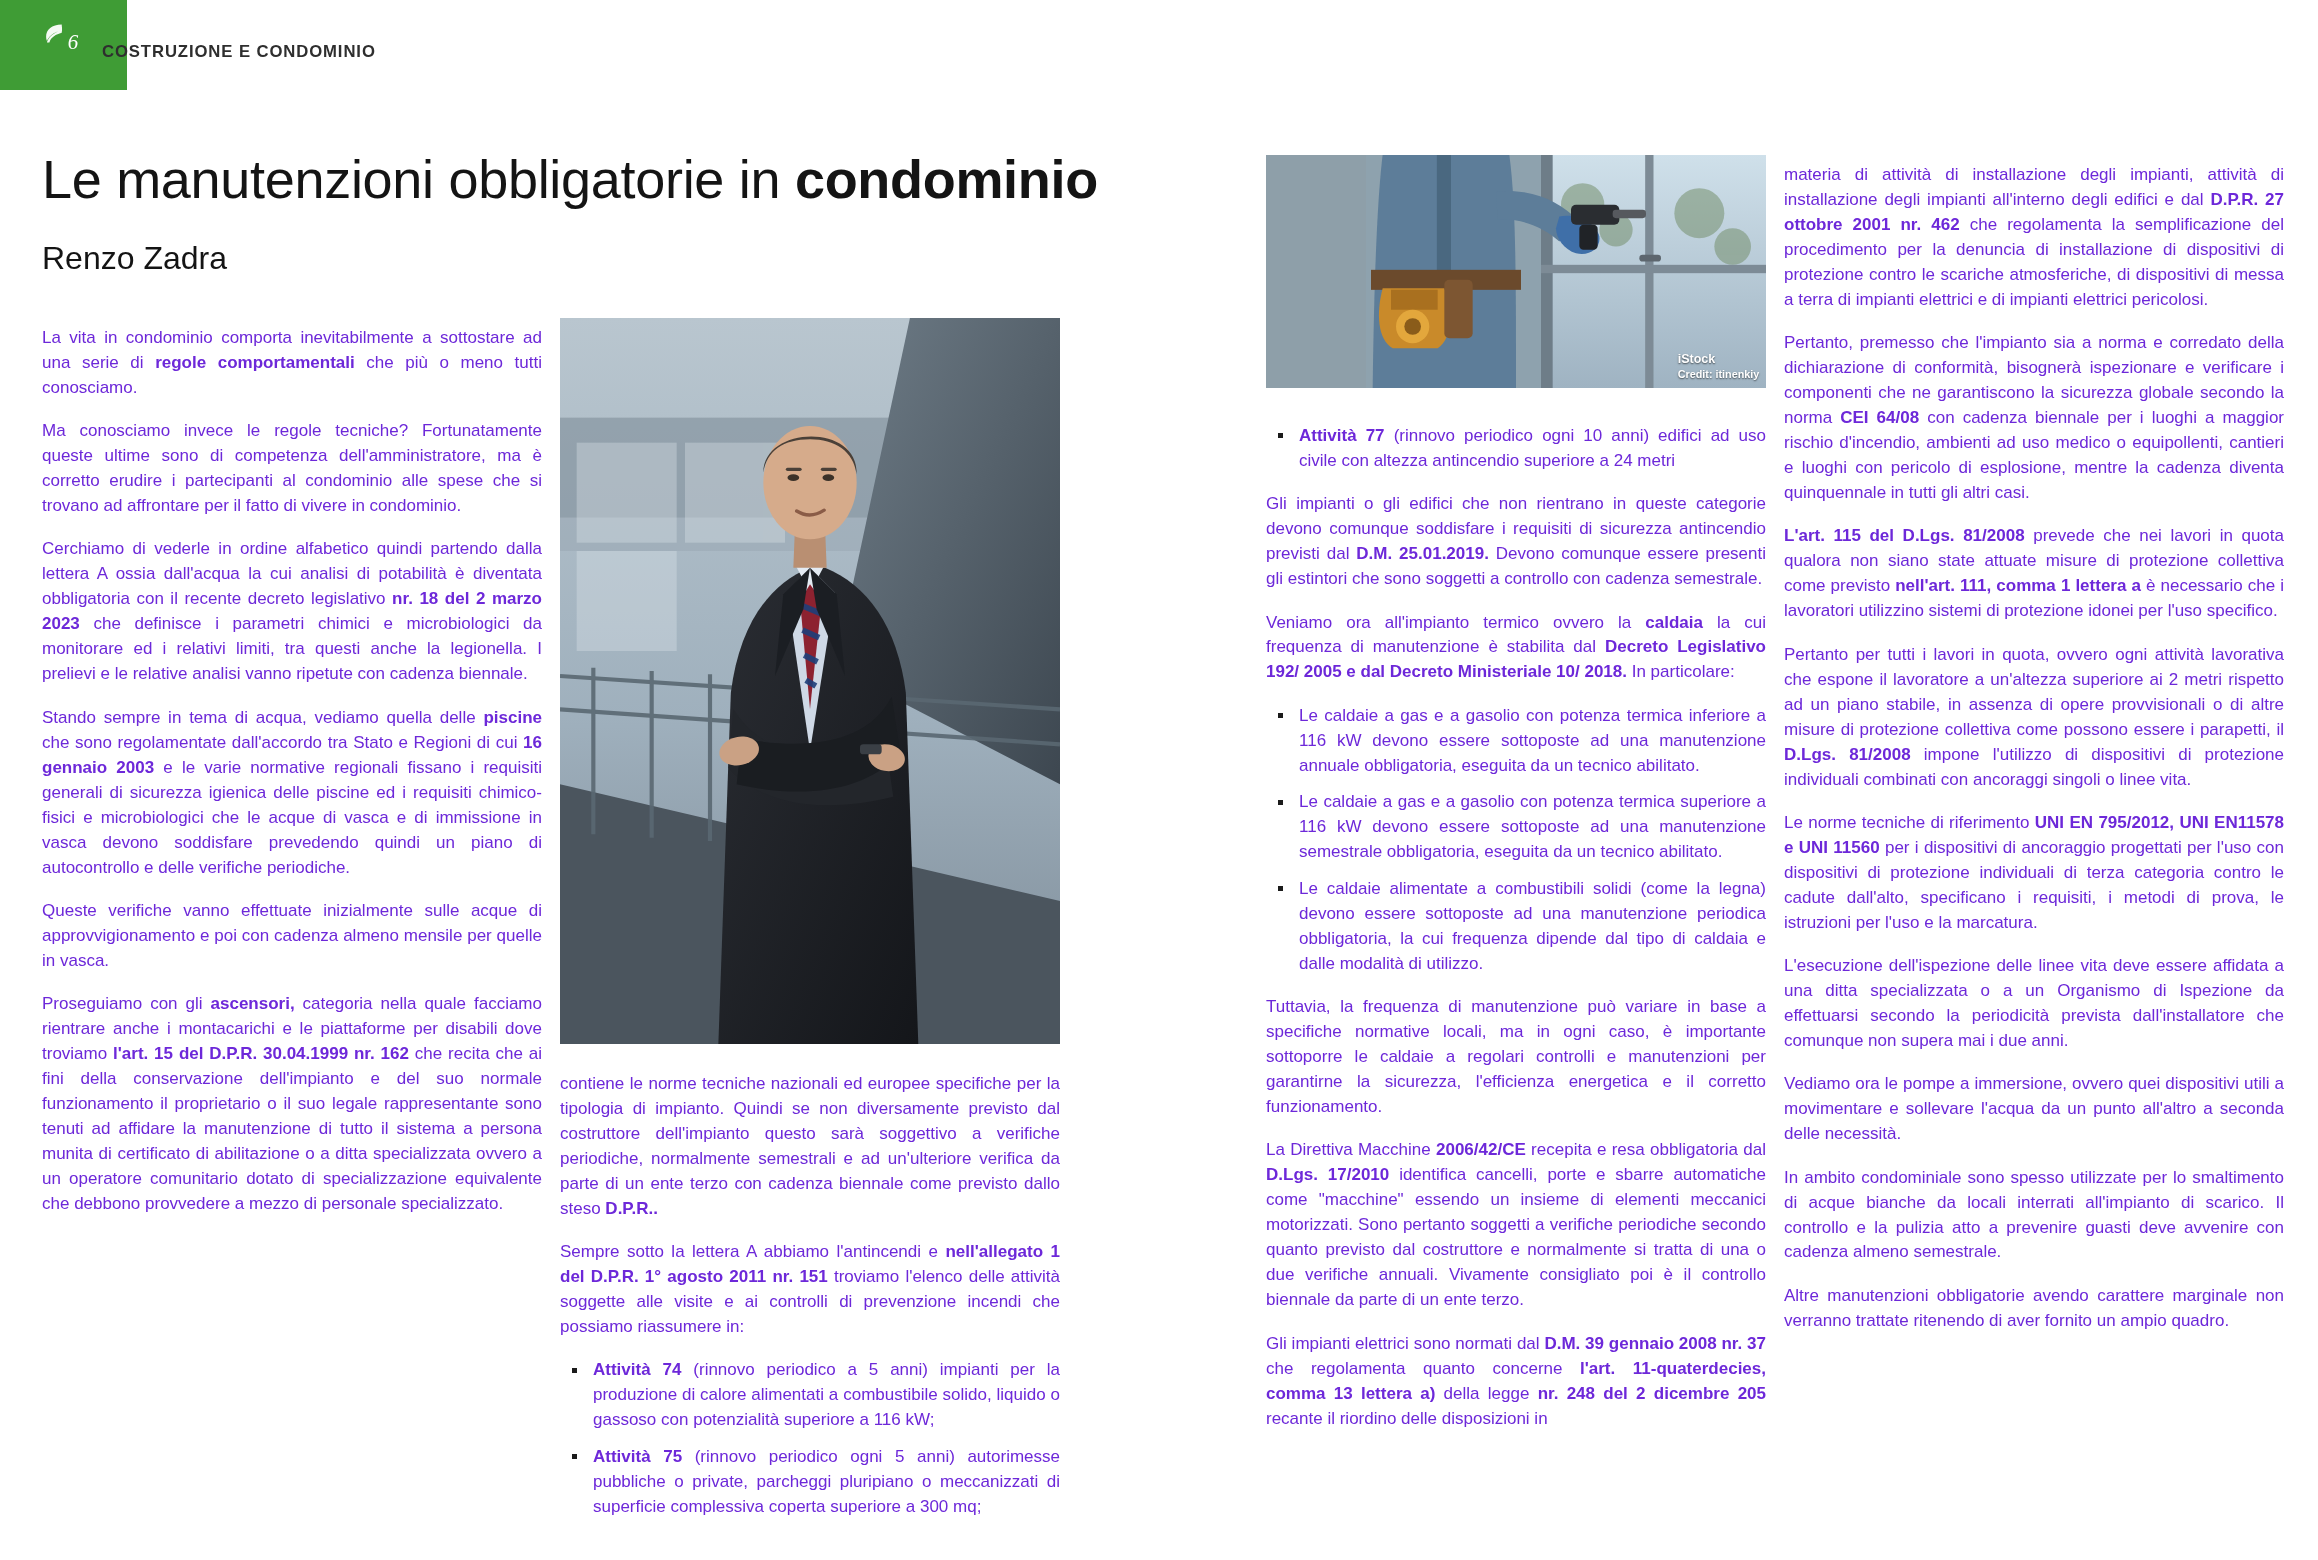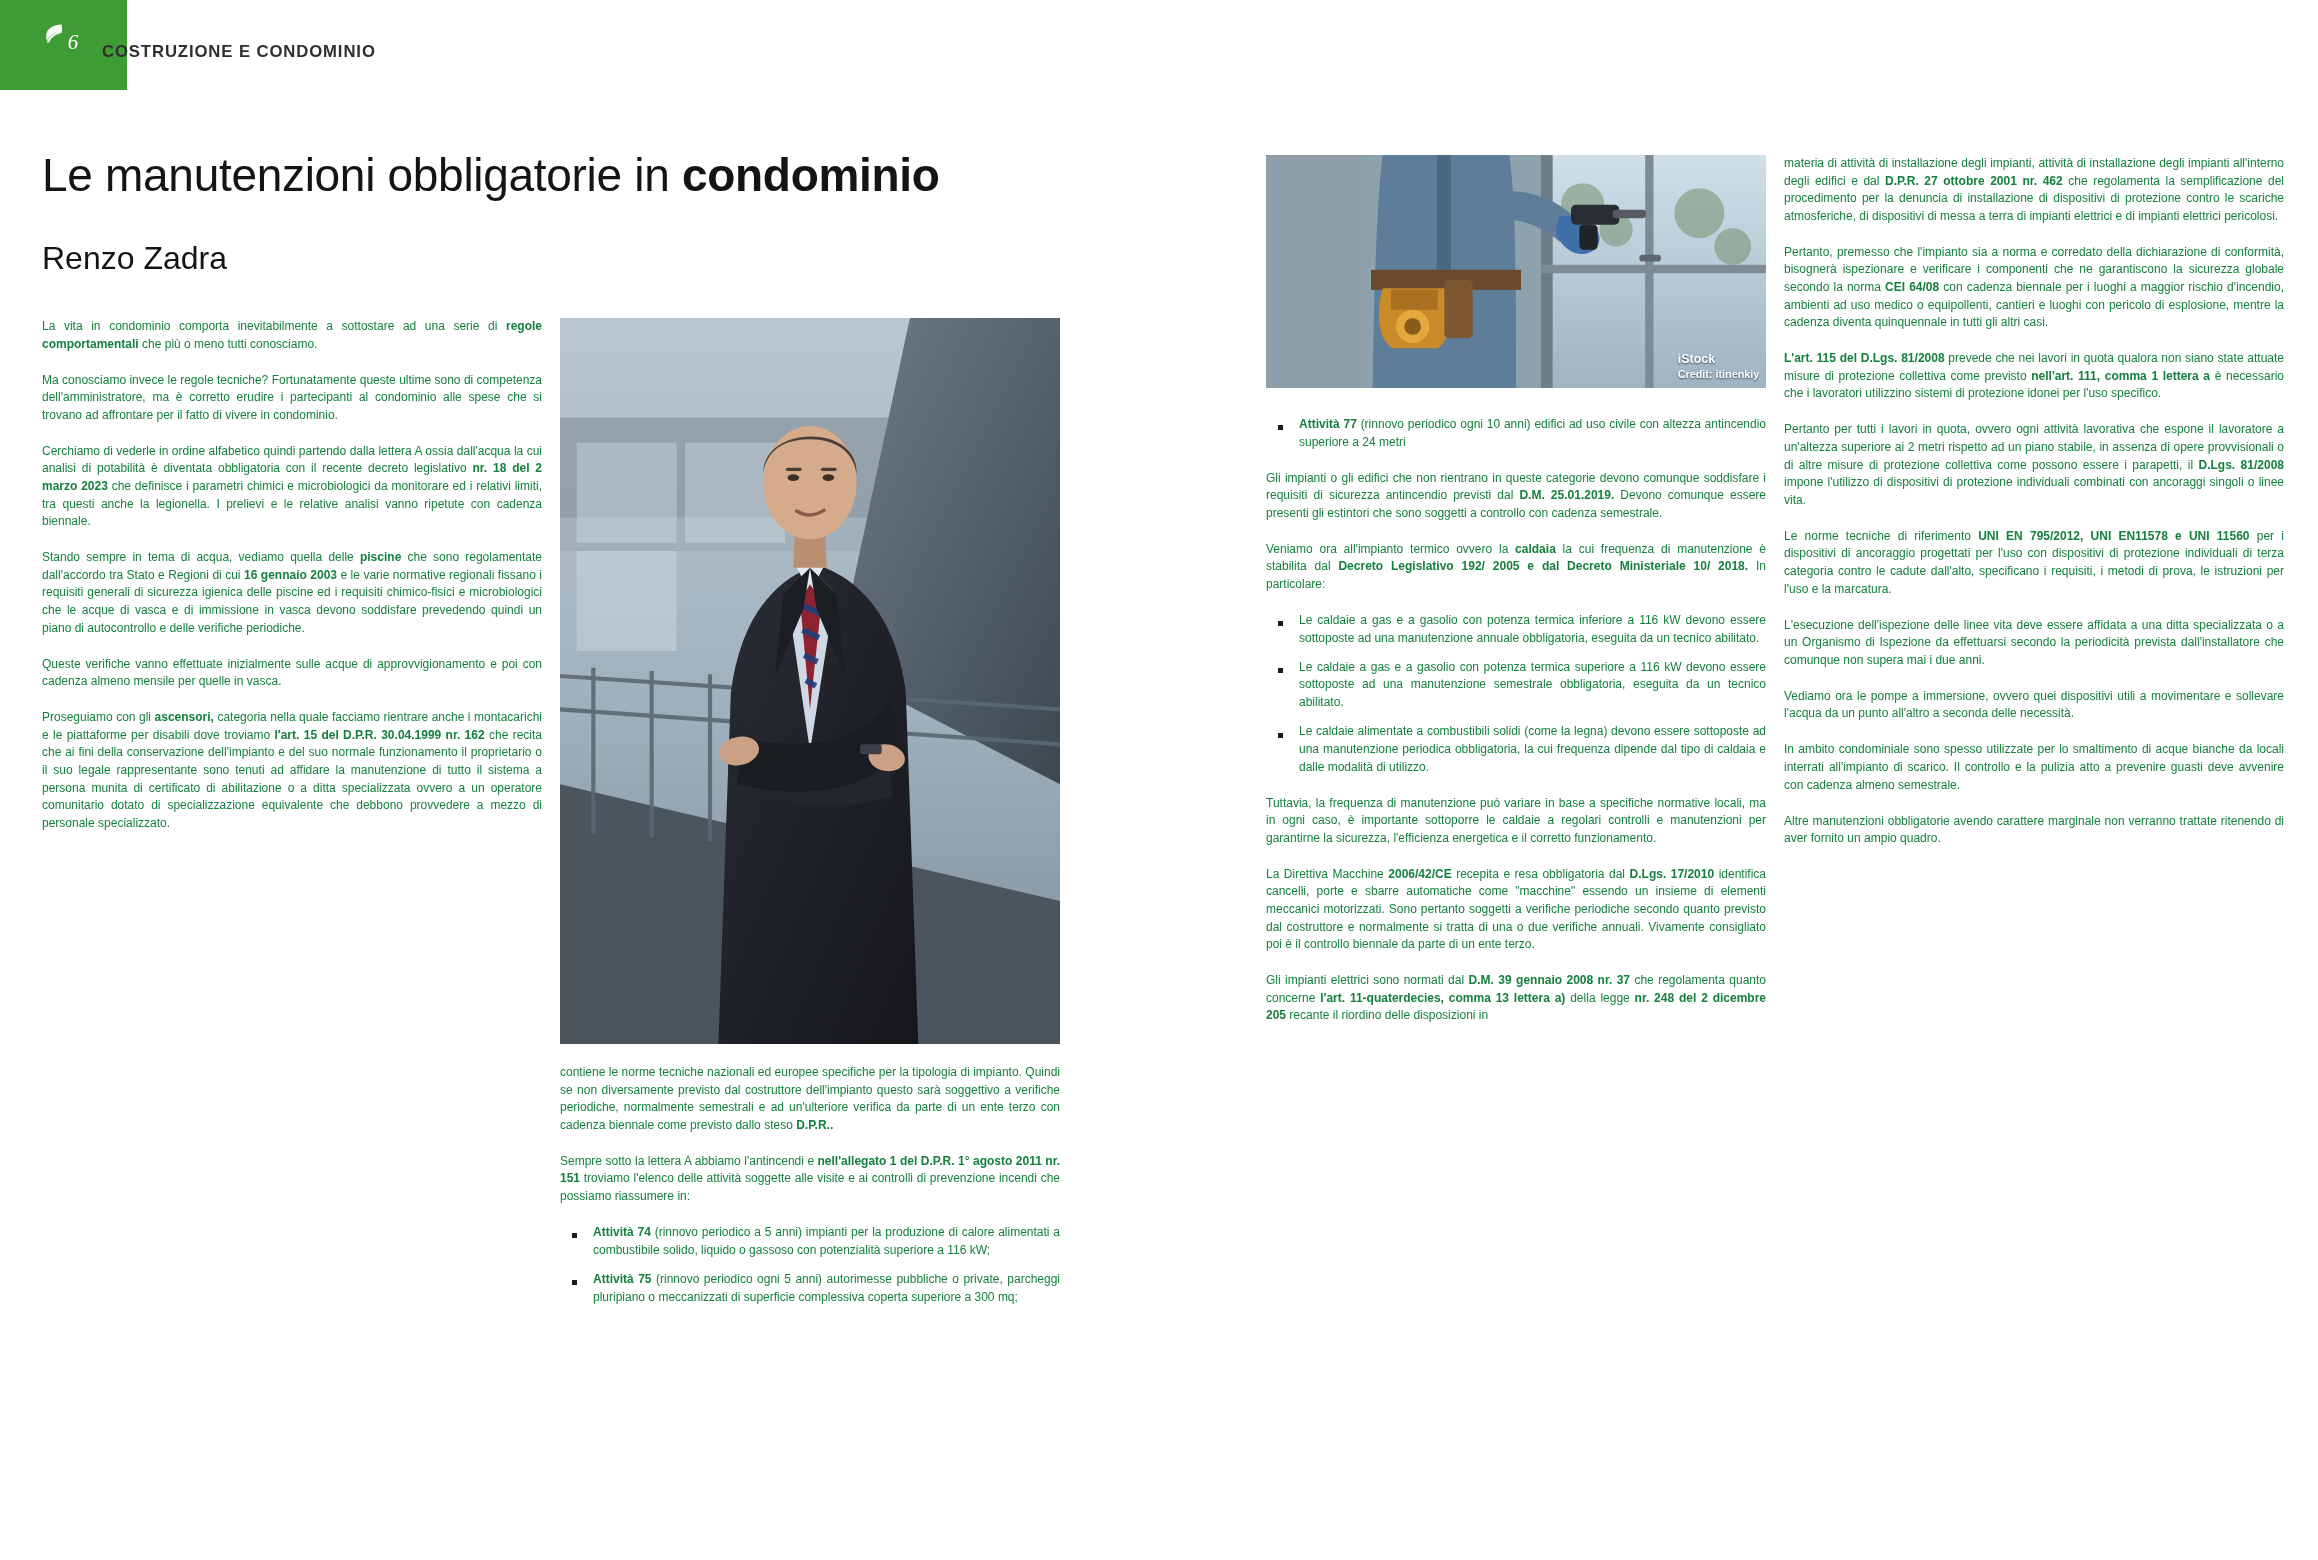--- a/index.html
+++ b/index.html
@@ -55,21 +55,21 @@
     font-weight: bold;
     letter-spacing: 0.9px;
     color: #2e2e2e;
   }
 
   
   .headline {
     position: absolute;
     left: 42px;
     top: 148px;
-    font-size: 46px;
+    font-size: 54px;
     font-weight: 300;
     color: #141414;
     letter-spacing: -0.3px;
     white-space: nowrap;
   }
   .headline b {
     font-weight: 700;
   }
   .byline {
     position: absolute;
@@ -77,24 +77,25 @@
     top: 240px;
     font-size: 32px;
     font-weight: 300;
     color: #141414;
     text-align: right;
   }
 
   
   .col {
     position: absolute;
-    font-size: 12px;
+    font-size: 17px;
     line-height: 1.47;
     text-align: justify;
-    color: #15803d;
+    color: #6d28d9;
+    margin-top: 8px;
   }
   .col p {
     margin: 0 0 18.3px 0;
   }
   .col p:last-child { margin-bottom: 0; }
   .col b { font-weight: bold; }
 
   
   #col1a { left: 42px;  top: 318px;  width: 500px; }
   #col1b { left: 560px; top: 1064px; width: 500px; }

